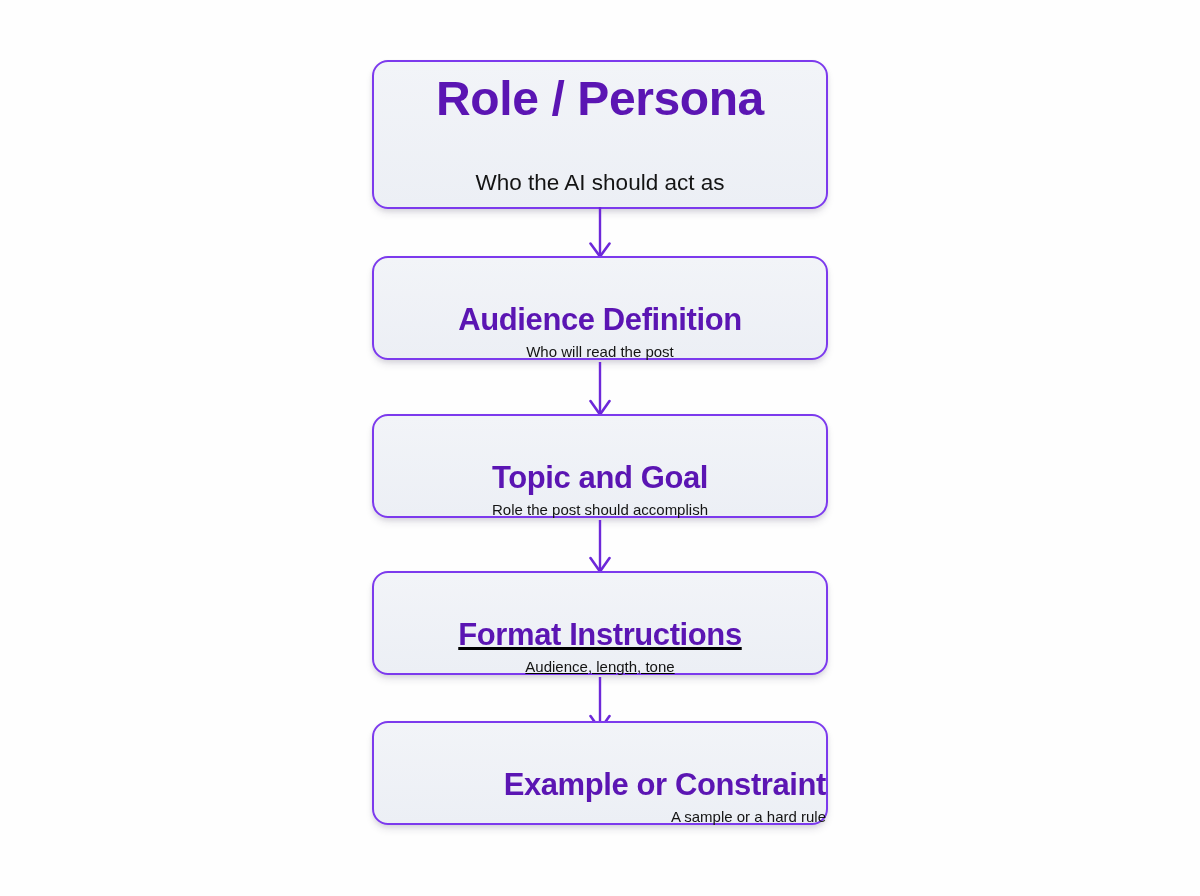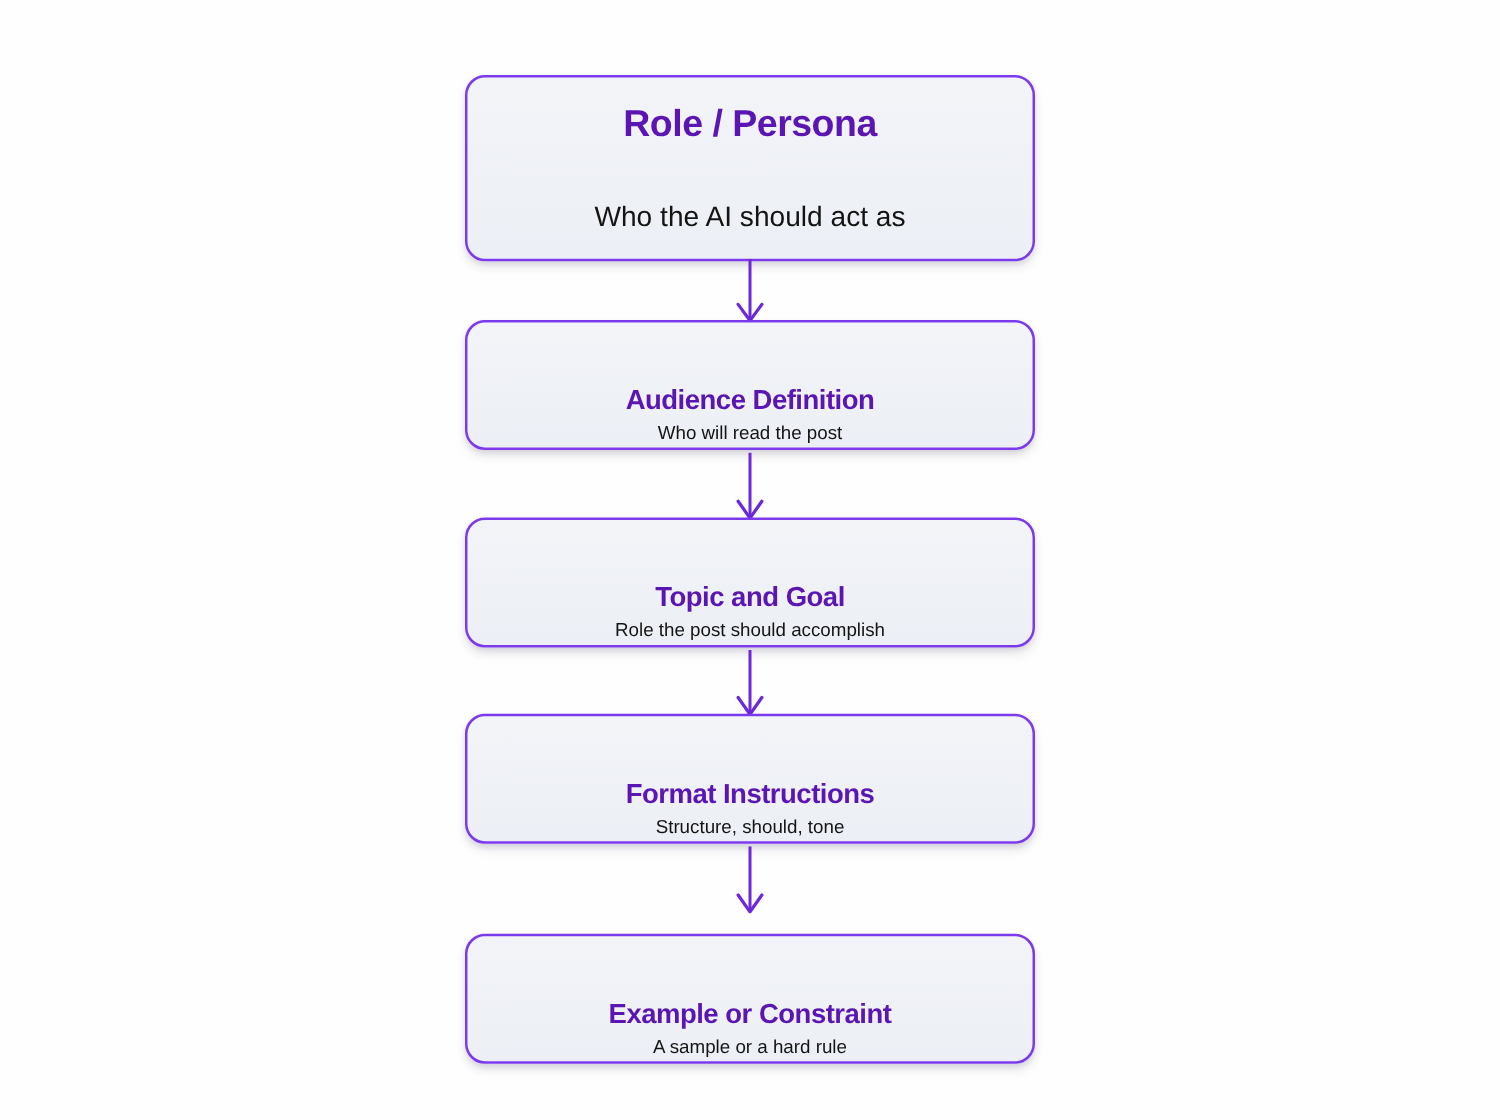--- a/index.html
+++ b/index.html
@@ -53,44 +53,44 @@
     text-align: center;
     white-space: nowrap;
   }
 
   
   .flow-node.hero {
     top: 60px;
     height: 149px;
   }
   .flow-node.hero .node-title {
-    font-size: 30px;
+    font-size: 48px;
     margin-bottom: 12px;
   }
   .flow-node.hero .node-subtitle {
     font-size: 22.5px;
     margin-top: 32px;
   }
 
   .flow-node.standard {
     height: 104px;
   }
   .flow-node.standard .node-title {
-    font-size: 22px;
+    font-size: 31px;
     margin-bottom: 6px;
     margin-top: 48px;
   }
   .flow-node.standard .node-subtitle {
     font-size: 15px;
   }
 
   .flow-node.n2 { top: 256px; }
   .flow-node.n3 { top: 414px; }
-  .flow-node.n4 { top: 571px; }
-  .flow-node.n5 { top: 747px; }
+  .flow-node.n4 { top: 571px; text-decoration: underline; }
+  .flow-node.n5 { top: 721px; align-items: flex-end; }
 
   .flow-connector {
     position: absolute;
     left: 578px;
     width: 44px;
     pointer-events: none;
   }
   .flow-connector.c1 { top: 207px; height: 51px; }
   .flow-connector.c2 { top: 362px; height: 54px; }
   .flow-connector.c3 { top: 520px; height: 53px; }
@@ -126,21 +126,21 @@
     <div class="node-subtitle">Role the post should accomplish</div>
   </div>
 
   <svg class="flow-connector c3" viewBox="0 0 44 53" preserveAspectRatio="none">
     <line x1="22" y1="0" x2="22" y2="50" stroke="#6d28d9" stroke-width="2.4"></line>
     <polyline points="12.5,38 22,51.5 31.5,38" fill="none" stroke="#6d28d9" stroke-width="2.6" stroke-linecap="round" stroke-linejoin="round"></polyline>
   </svg>
 
   <div class="flow-node standard n4">
     <div class="node-title">Format Instructions</div>
-    <div class="node-subtitle">Structure, should, tone</div>
+    <div class="node-subtitle">Audience, length, tone</div>
   </div>
 
   <svg class="flow-connector c4" viewBox="0 0 44 54" preserveAspectRatio="none">
     <line x1="22" y1="0" x2="22" y2="51" stroke="#6d28d9" stroke-width="2.4"></line>
     <polyline points="12.5,39 22,52.5 31.5,39" fill="none" stroke="#6d28d9" stroke-width="2.6" stroke-linecap="round" stroke-linejoin="round"></polyline>
   </svg>
 
   <div class="flow-node standard n5">
     <div class="node-title">Example or Constraint</div>
     <div class="node-subtitle">A sample or a hard rule</div>

